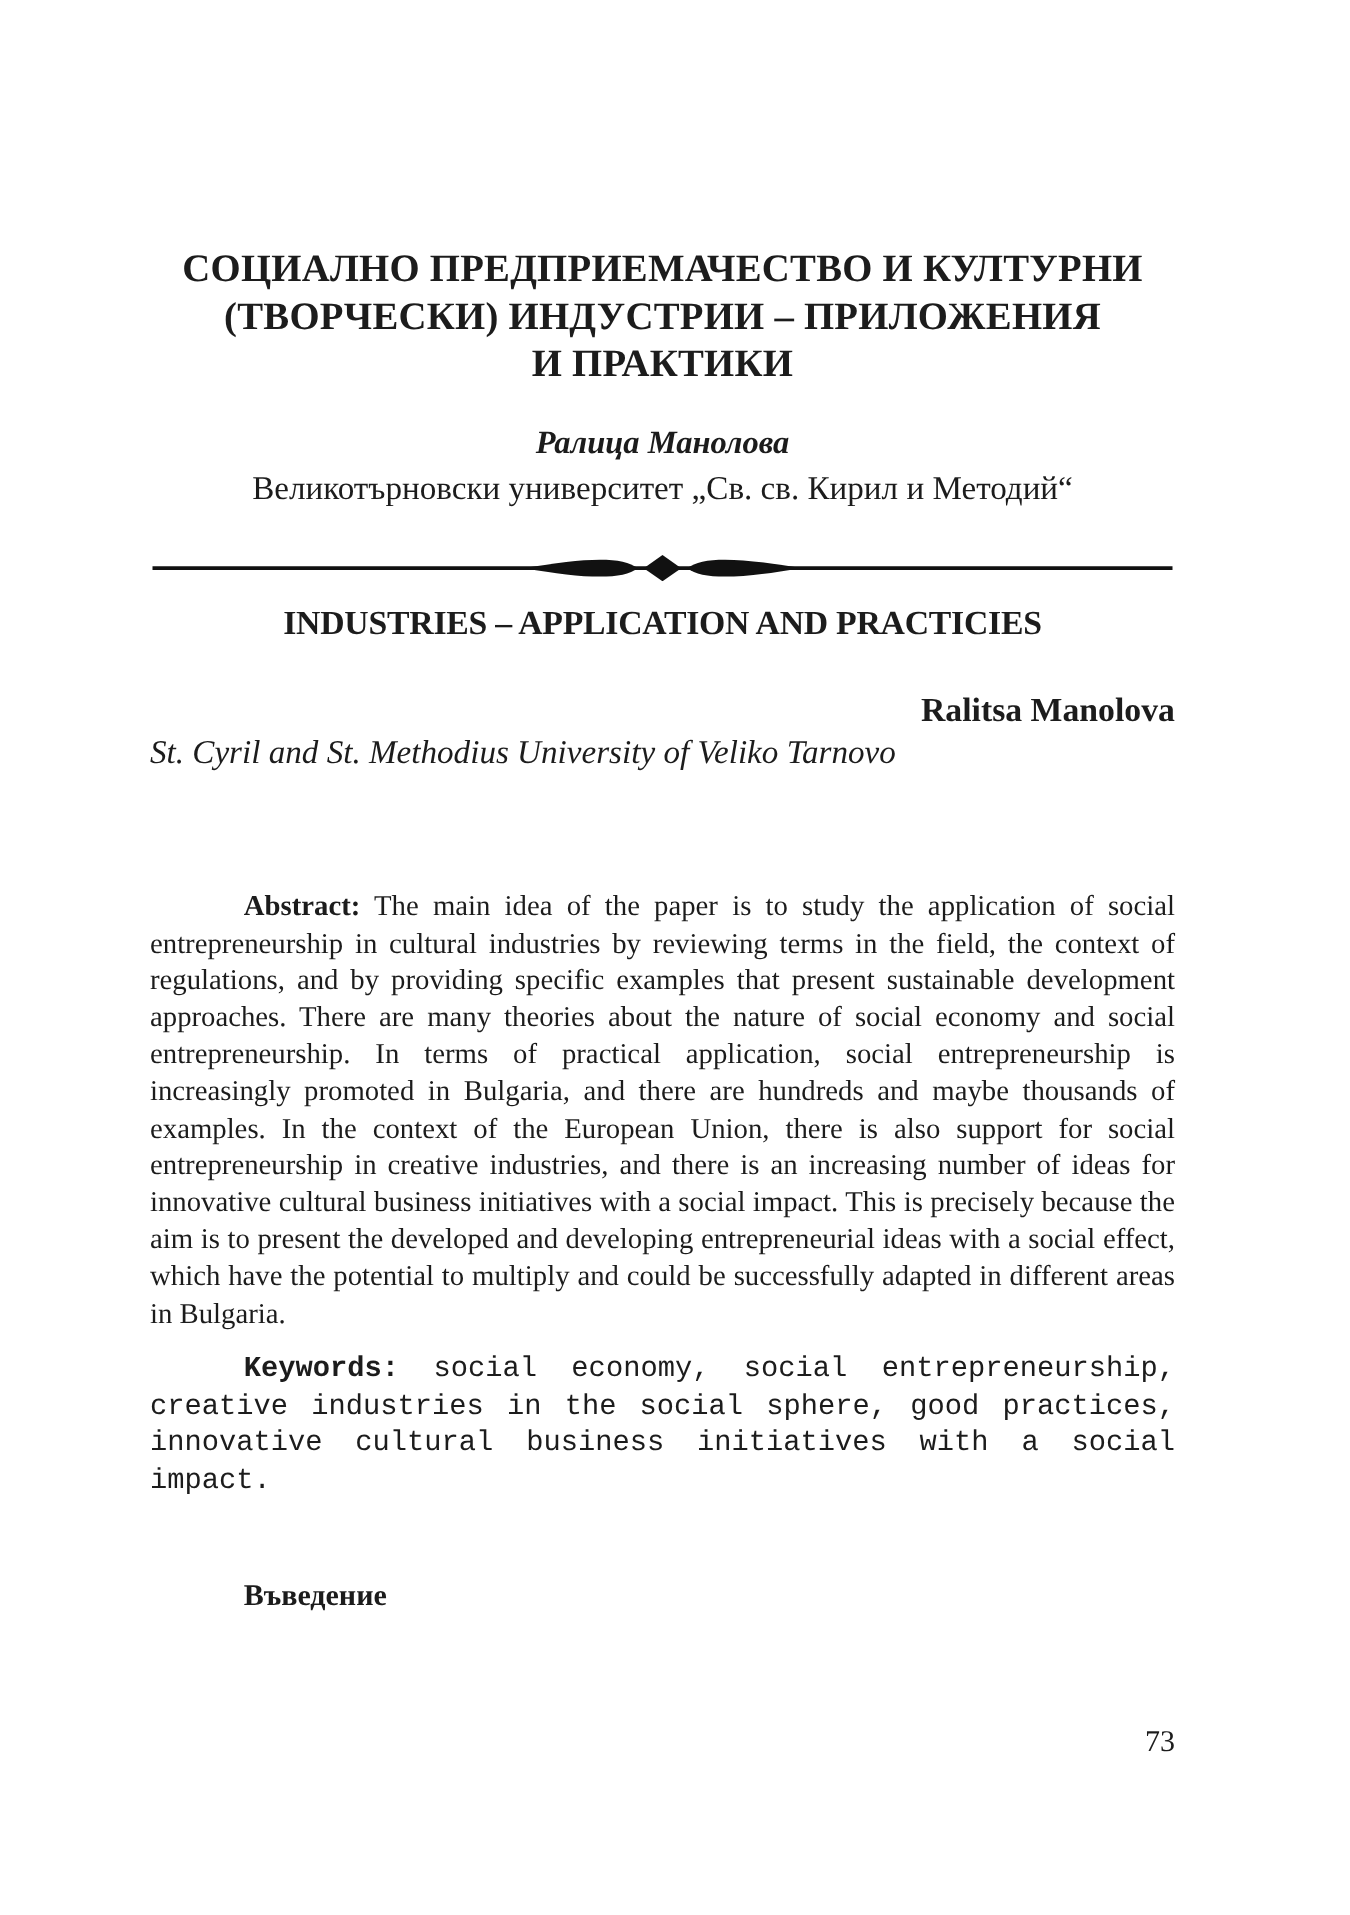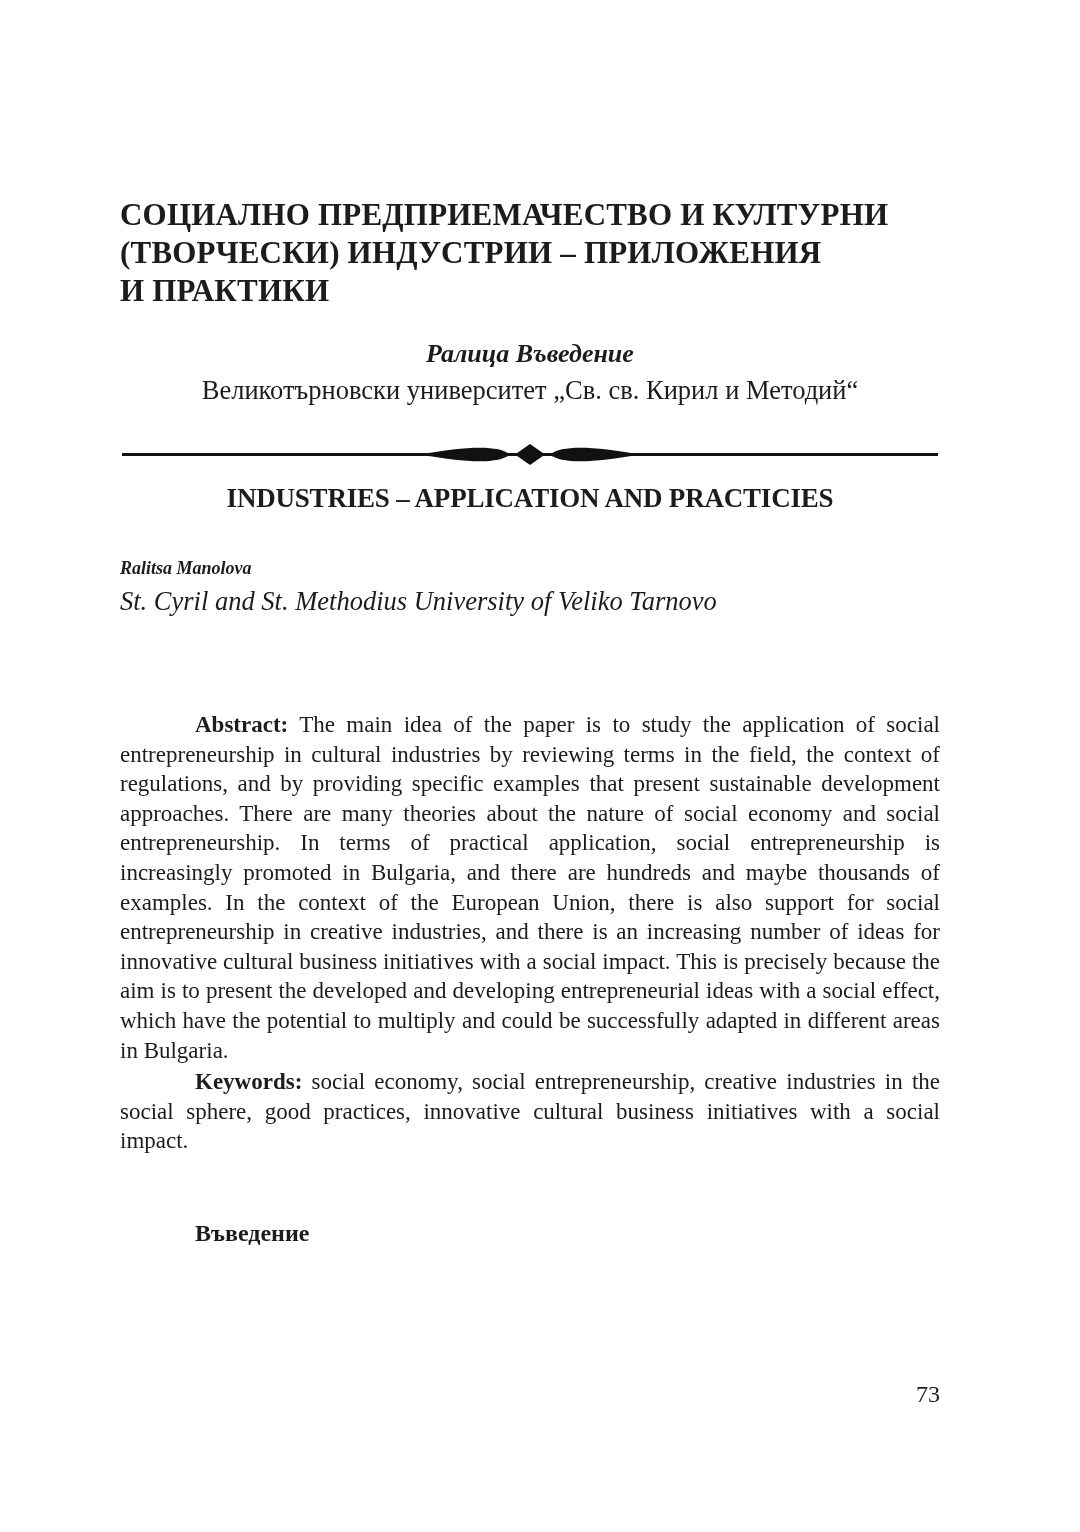--- a/index.html
+++ b/index.html
@@ -18,20 +18,21 @@
     overflow: hidden;
   }
   .content {
     position: absolute;
     left: 120px;
     top: 0;
     width: 820px;
   }
   .bg-title {
     margin: 196px 0 0 0;
+    text-align: center;
     font-weight: bold;
     font-size: 31px;
     line-height: 38px;
     letter-spacing: 0.2px;
   }
   .bg-author {
     margin: 28px 0 0 0;
     text-align: center;
     font-weight: bold;
     font-style: italic;
@@ -53,42 +54,41 @@
   .en-title {
     margin: 16px 0 0 0;
     text-align: center;
     font-weight: bold;
     font-size: 27px;
     line-height: 34px;
     letter-spacing: -0.2px;
   }
   .en-author {
     margin: 37px 0 0 0;
-    text-align: left;
+    text-align: right;
     font-weight: bold;
-    font-style: italic;
-    font-size: 18px;
+    font-size: 27px;
     line-height: 32px;
   }
   .en-affiliation {
     margin: 1px 0 0 0;
     text-align: left;
     font-style: italic;
     font-size: 26.5px;
     line-height: 33px;
   }
   .body-para {
     margin: 0;
     font-size: 23px;
     line-height: 29.6px;
     text-align: justify;
     text-indent: 75px;
   }
   .abstract-para { margin-top: 92px; }
-  .keywords-para { margin-top: 2px; }
+  .keywords-para { margin-top: 16px; font-family: Liberation Mono, monospace; }
   .intro-heading {
     margin: 62px 0 0 0;
     padding-left: 75px;
     font-weight: bold;
     font-size: 24px;
     line-height: 30px;
   }
   .intro-para { margin-top: 2px; }
   .page-number {
     position: absolute;
@@ -103,21 +103,21 @@
 
 <div class="page">
   <div class="content">
 
     <div class="bg-title">
       <div>СОЦИАЛНО ПРЕДПРИЕМАЧЕСТВО И КУЛТУРНИ</div>
       <div>(ТВОРЧЕСКИ) ИНДУСТРИИ – ПРИЛОЖЕНИЯ</div>
       <div>И ПРАКТИКИ</div>
     </div>
 
-    <div class="bg-author">Ралица Въведение</div>
+    <div class="bg-author">Ралица Манолова</div>
     <div class="bg-affiliation">Великотърновски университет „Св. св. Кирил и Методий“</div>
 
     <div class="divider">
       <svg width="820" height="21" viewBox="0 0 820 21" xmlns="http://www.w3.org/2000/svg">
         <line x1="2" y1="10.5" x2="818" y2="10.5" stroke="#111111" stroke-width="3"></line>
         <path d="M300,10.5 C345,2.5 378,0.5 390,10.5 C378,20.5 345,18.5 300,10.5 Z" fill="#111111"></path>
         <path d="M520,10.5 C475,2.5 442,0.5 430,10.5 C442,20.5 475,18.5 520,10.5 Z" fill="#111111"></path>
         <path d="M410,0 L425,10.5 L410,21 L395,10.5 Z" fill="#111111"></path>
       </svg>
     </div>

